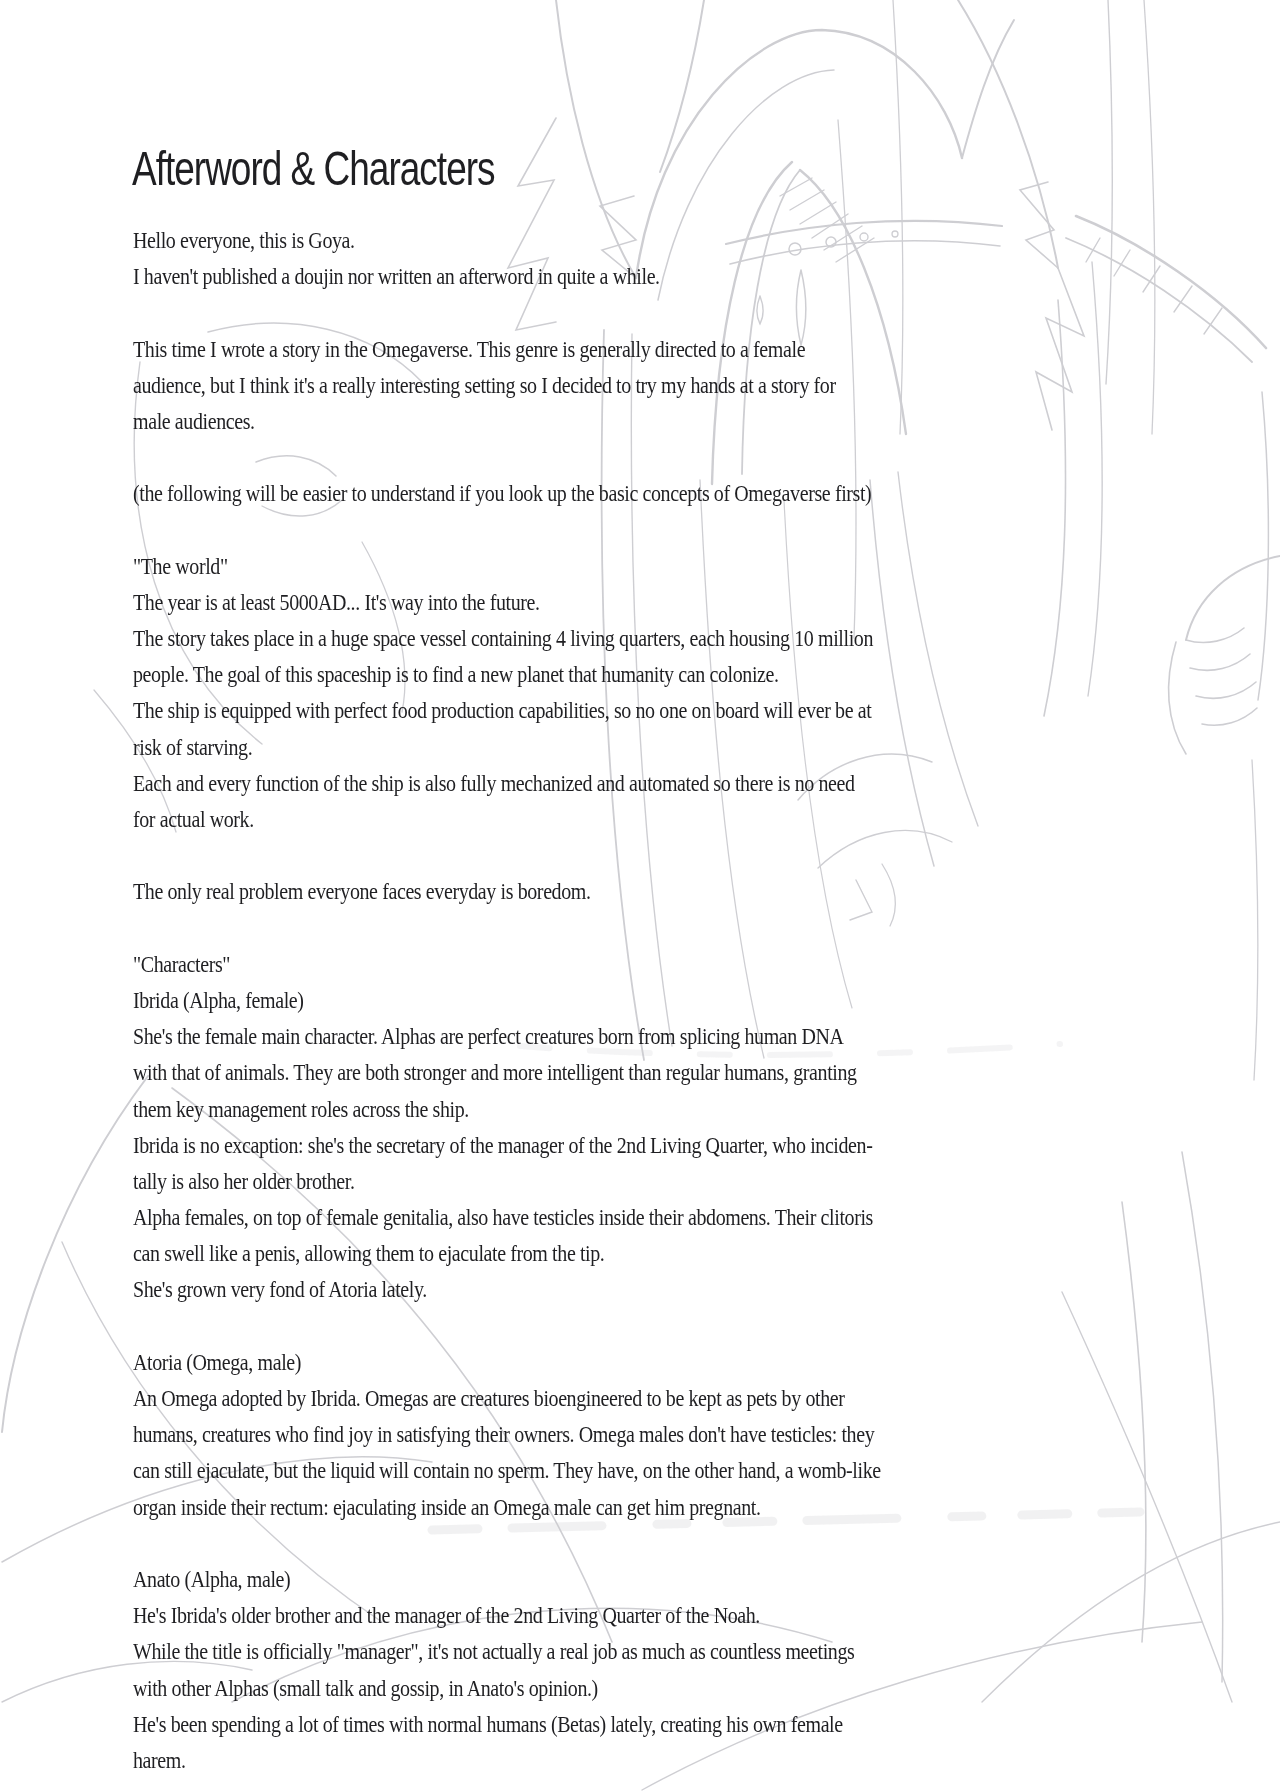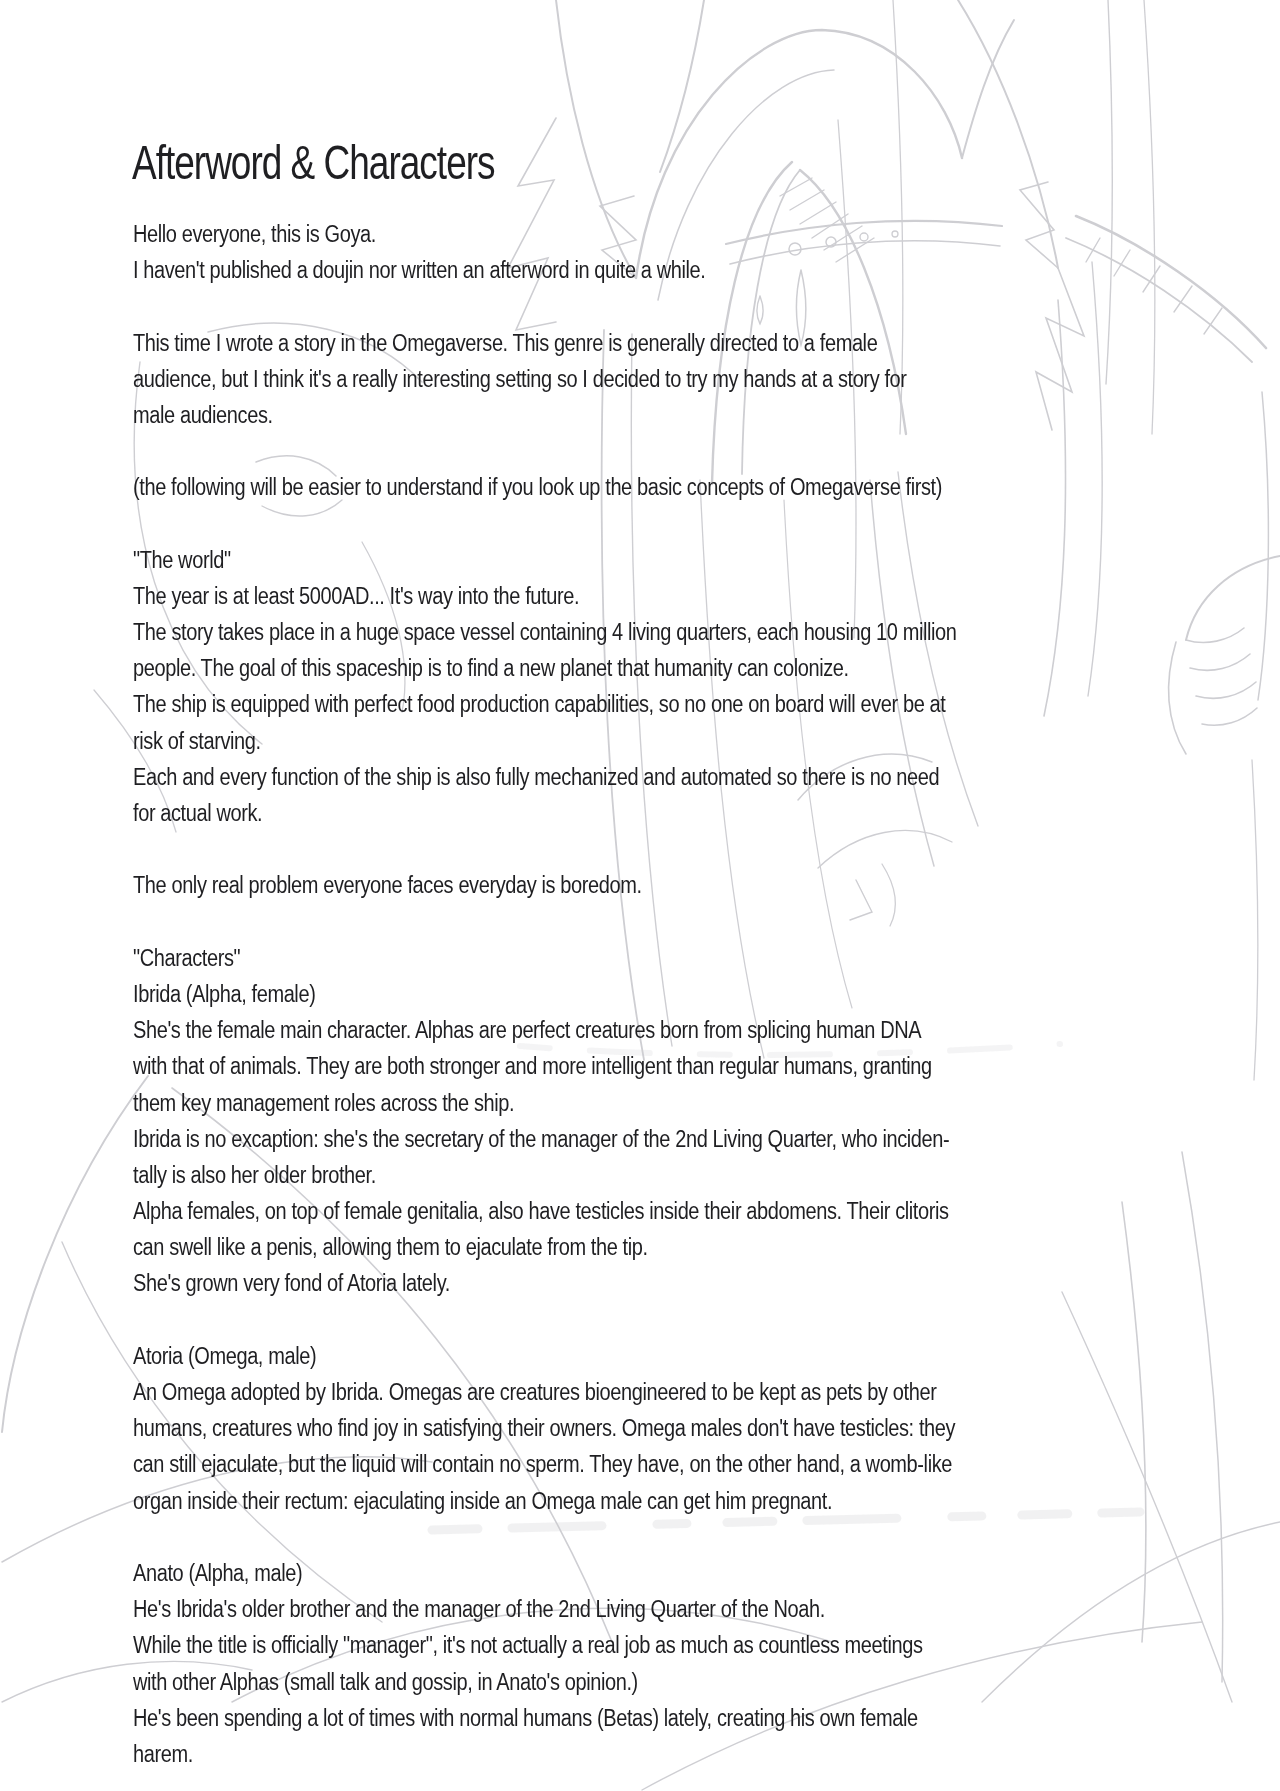--- a/index.html
+++ b/index.html
@@ -10,39 +10,40 @@
     background: var(--paper, #ffffff);
     overflow: hidden;
     font-family: "Liberation Sans", "DejaVu Sans", sans-serif;
   }
   .sketch {
     position: absolute;
     left: 0; top: 0;
     width: 1280px;
     height: 1791px;
   }
-  .content { position: absolute; left: 0; top: 9px; width: 1280px; height: 1534px; }
+  .content { position: absolute; left: 0; top: 15px; width: 1280px; height: 1534px; }
   .title {
     position: absolute;
     left: 132px;
     top: 140px;
     margin: 0;
     font-size: 37px;
     font-weight: 400;
     letter-spacing: -1px;
     color: var(--ink, #1e1e21);
     transform: scaleY(1.28);
     transform-origin: 0 100%;
     white-space: nowrap;
   }
   .body-text {
     position: absolute;
     left: 133px;
     top: 207px;
     width: 1000px;
+    font-family: Liberation Serif, serif;
   }
   .line {
     height: 36.2px;
     line-height: 36.2px;
     font-size: 20px;
     letter-spacing: -0.4px;
     color: var(--ink, #1e1e21);
     white-space: nowrap;
     transform: scaleY(1.16);
     transform-origin: 0 50%;

